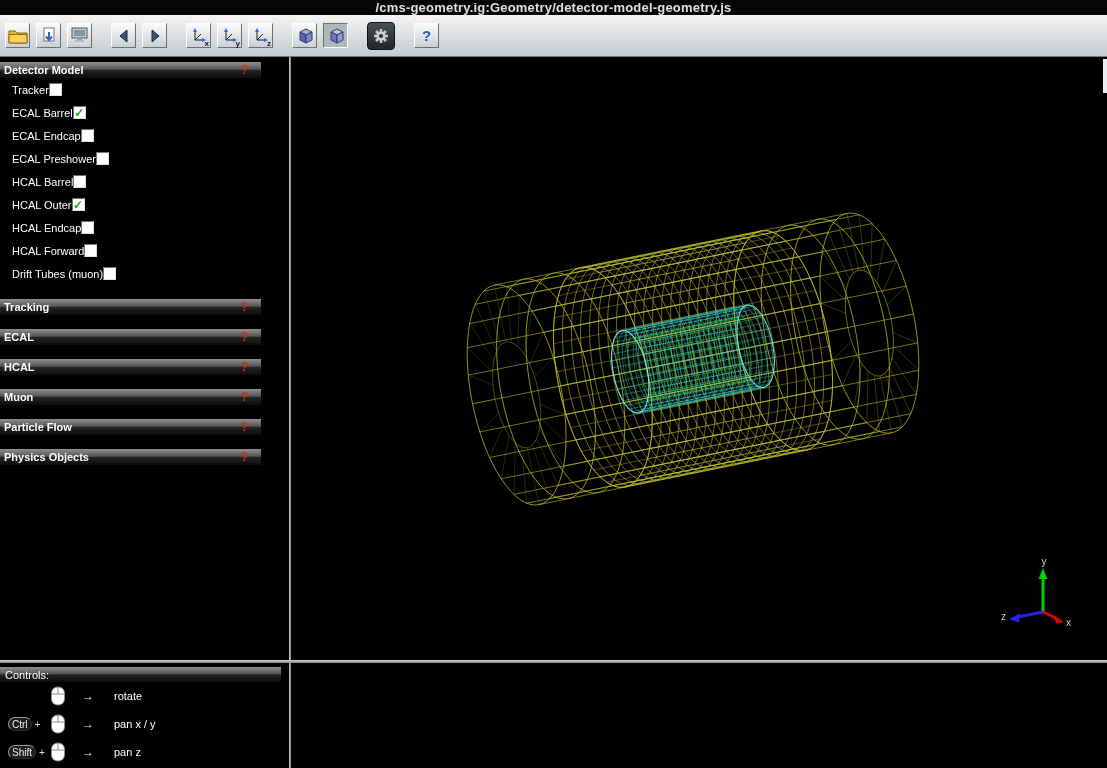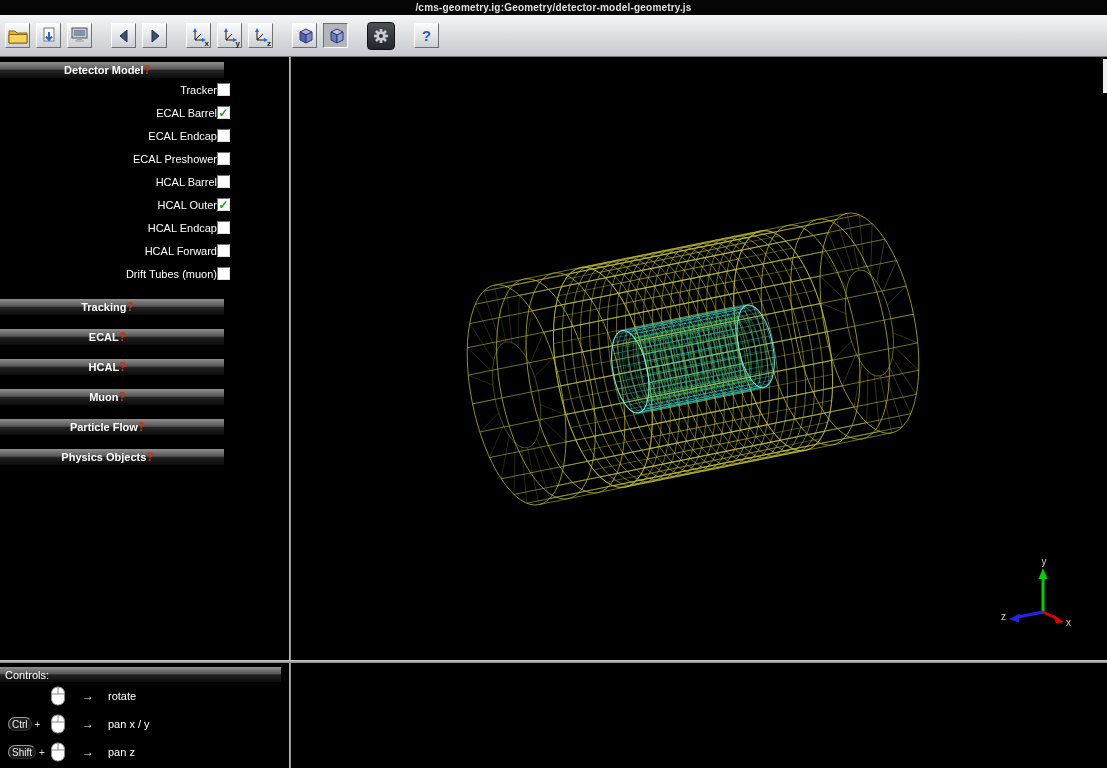--- a/index.html
+++ b/index.html
@@ -1,57 +1,57 @@
 <!DOCTYPE html>
 <html><head>
 <meta charset="utf-8">
 <style>
   *{box-sizing:border-box;margin:0;padding:0}
   html,body{width:1107px;height:768px;background:#000;font-family:"Liberation Sans",sans-serif;overflow:hidden}
   .app{position:relative;width:1107px;height:768px;background:#000}
 
   .title-bar{position:absolute;top:0;left:0;width:1107px;height:15px;background:#050505;color:#e0e0e0;
-    font-size:10px;font-weight:bold;display:flex;align-items:center;justify-content:center;letter-spacing:.2px}
+    font-size:13px;font-weight:bold;display:flex;align-items:center;justify-content:center;letter-spacing:.2px}
 
   .toolbar{position:absolute;top:15px;left:0;width:1107px;height:42px;
     background:linear-gradient(#f4f5f6,#c5c9cd);border-bottom:1px solid #75797d;
     display:flex;align-items:center;padding-left:5px}
   .tbtn{width:25px;height:25px;margin-right:6px;padding:0;cursor:pointer;position:relative;
     background:linear-gradient(#fbfbfb,#ccd0d4);border:1px solid;border-color:#fff #6f6f6f #6f6f6f #fff;
     display:flex;align-items:center;justify-content:center;flex:0 0 auto}
   .tbtn.pressed{border-color:#6f6f6f #fff #fff #6f6f6f;background:#b2b6ba}
   .tbtn.dark{width:28px;height:28px;background:linear-gradient(#4b5056,#22252a);border:1px solid #101214;border-radius:4px}
   .grp{margin-left:13px}
   .axis-sub{position:absolute;right:1px;bottom:-1px;font-size:8px;font-weight:bold;color:#16181a}
   .help-glyph{color:#2356cc;font-weight:bold;font-size:15px;line-height:1}
 
   .sidebar{position:absolute;top:57px;left:0;width:289px;height:711px;background:#000;padding-top:5px}
-  .header-bar{width:224px;height:16px;display:flex;align-items:center;justify-content:center;
+  .header-bar{width:261px;height:16px;display:flex;align-items:center;justify-content:space-between;
     padding:0 13px 0 4px;color:#fff;font-size:11px;font-weight:bold;cursor:pointer;
     background:linear-gradient(#8f8f8f,#565656 45%,#242424 52%,#0b0b0b)}
   .sec{margin-top:14px}
   .help-q{color:#cc3311;font-size:12px;font-weight:bold}
-  .dm-row{width:248px;height:23px;display:flex;align-items:center;justify-content:flex-end;
+  .dm-row{width:248px;height:23px;display:flex;align-items:center;justify-content:flex-start;
     padding:0 18px 0 12px;color:#fff;font-size:11px}
   .checkbox{width:13px;height:13px;background:#fff;border:1px solid;border-color:#707070 #dedede #dedede #707070;
     display:flex;align-items:center;justify-content:center;font-size:12px;font-weight:bold;color:#19a119;
     line-height:10px;cursor:pointer}
   .checkbox.checked::after{content:"✓"}
 
   .controls{position:absolute;left:0;bottom:0;width:289px;height:103px;background:#000;padding-top:2px}
   .controls-header{width:281px;height:15px;display:flex;align-items:center;padding-left:5px;color:#fff;
     font-size:11px;font-weight:normal;background:linear-gradient(#8f8f8f,#565656 45%,#242424 52%,#0b0b0b)}
   .ctrl-row{height:28px;display:flex;align-items:center;padding-left:8px;color:#fff;font-size:11px}
   .key-slot{width:42px;display:flex;align-items:center;gap:3px;flex:0 0 auto}
   .keycap{background:#1c1c1c;border:1px solid;border-color:#9a9a9a #2c2c2c #2c2c2c #9a9a9a;border-radius:7px;
     font-size:10px;padding:0 3px;height:14px;display:flex;align-items:center;color:#eee}
   .plus{font-size:10px;color:#ddd}
   .mouse{width:16px;height:20px;flex:0 0 auto}
   .arrow{margin-left:16px;width:20px;font-size:12px;color:#eee}
-  .action{margin-left:6px}
+  .action{margin-left:12px}
 
   .vdivider{position:absolute;top:57px;left:289px;width:2px;height:711px;background:linear-gradient(90deg,#c9c9c9,#7e7e7e)}
   .viewport{position:absolute;left:291px;top:57px;width:816px;height:603px;background:#000;overflow:hidden;cursor:crosshair}
   .hdivider{position:absolute;top:660px;left:0;width:1107px;height:3px;background:linear-gradient(#d2d2d2,#868686)}
   .bottom-pane{position:absolute;left:291px;top:663px;width:816px;height:105px;background:#000}
   .scroll-sliver{position:absolute;right:0;top:59px;width:4px;height:34px;background:#eceff1}
   svg text{font-family:"Liberation Sans",sans-serif}
 </style>
 </head>
 <body>

